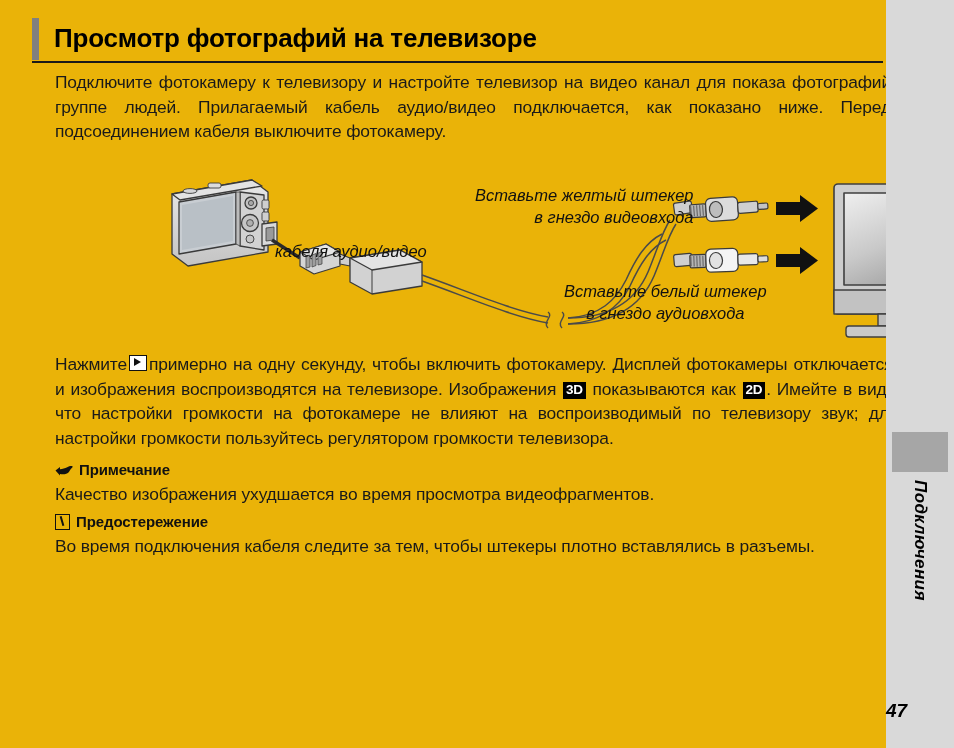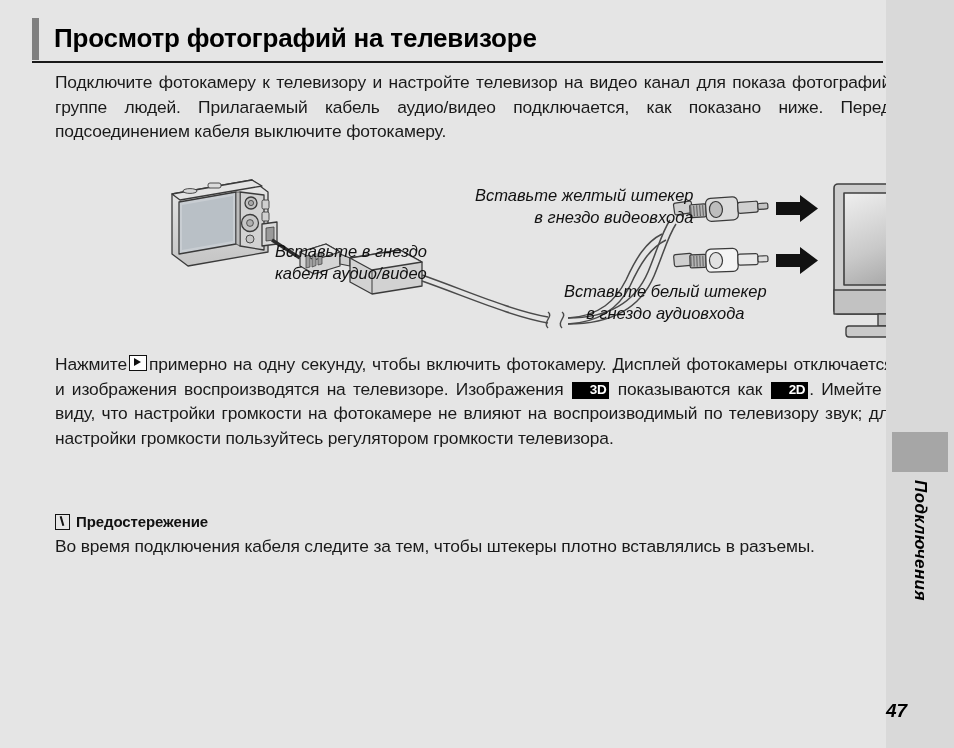--- a/index.html
+++ b/index.html
@@ -13,21 +13,21 @@
     position: relative;
     font-family: "Liberation Sans", sans-serif;
     color: #000000;
     overflow: hidden;
   }
 
   
   #page {
     position: absolute;
     inset: 0;
-    background: #e5e5e5;
+    background: #eab308;
   }
 
   
   #side-tab {
     position: absolute;
     left: 886px;
     top: 0;
     width: 68px;
     height: 748px;
     background: #d9d9d9;
@@ -145,21 +145,21 @@
     border-top: 4.5px solid transparent;
     border-bottom: 4.5px solid transparent;
   }
   .dim-badge {
     display: inline-block;
     background: #000;
     color: #fff;
     font-weight: bold;
     font-size: 13.5px;
     line-height: 16px;
-    padding: 0px 3px 1px 18px;
+    padding: 0px 3px 1px 3px;
     vertical-align: 1px;
     letter-spacing: -0.3px;
     margin: 0 1px;
   }
 
   
   .note-block { position: absolute; left: 55px; }
   #note-1 { top: 461px; }
   #note-2 { top: 513px; }
   .note-head {
@@ -349,32 +349,42 @@
         <rect x="696" y="186" width="124" height="11" rx="3" fill="#c9c9c9" stroke-width="1.4"></rect>
       </g>
     </svg>
 
     <div id="label-yellow" class="dlabel">
       <div>Вставьте желтый штекер</div>
       <div style="">в гнездо видеовхода</div>
     </div>
 
     <div id="label-av" class="dlabel">
-      <div>Вставьте в гнездо</div>
       <div>кабеля аудио/видео</div>
     </div>
 
     <div id="label-white" class="dlabel">
       <div>Вставьте белый штекер</div>
       <div>в гнездо аудиовхода</div>
     </div>
   </div>
 
   <div id="playback-para" class="para"><span>Нажмите</span><span class="play-badge"></span><span>примерно на одну секунду, чтобы включить фотокамеру. Дисплей фотокамеры отключается, и изображения воспроизводятся на телевизоре. Изображения</span> <span class="dim-badge">3D</span> <span>показываются как</span> <span class="dim-badge">2D</span><span>. Имейте в виду, что настройки громкости на фотокамере не влияют на воспроизводимый по телевизору звук; для настройки громкости пользуйтесь регулятором громкости телевизора.</span></div>
 
+  <div id="note-1" class="note-block">
+    <div class="note-head">
+      <span class="hand-icon">
+        <svg width="18" height="13" viewBox="0 0 18 13" xmlns="http://www.w3.org/2000/svg">
+          <path d="M0.5,6.5 L5,3 L5,5.2 C7.5,5 10,4.3 12.2,3.2 C14,2.3 16,1.6 17.4,2.2 C17.8,2.4 17.8,3 17.3,3.4 C16.2,4.3 15.3,5.3 14.8,6.4 C14.2,7.8 13,9.2 11.2,9.8 C9.2,10.5 7,10.4 5,9.9 L5,11.5 Z" fill="#111"></path>
+        </svg>
+      </span>
+      <span>Примечание</span>
+    </div>
+    <div class="note-body">Качество изображения ухудшается во время просмотра видеофрагментов.</div>
+  </div>
 
   <div id="note-2" class="note-block">
     <div class="note-head">
       <span class="caution-icon"></span>
       <span>Предостережение</span>
     </div>
     <div class="note-body">Во время подключения кабеля следите за тем, чтобы штекеры плотно вставлялись в разъемы.</div>
   </div>
 
   <div id="side-tab">

